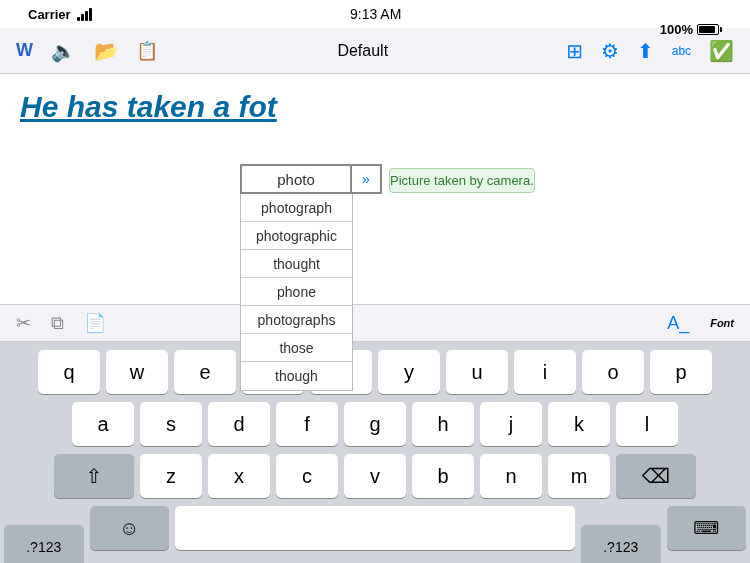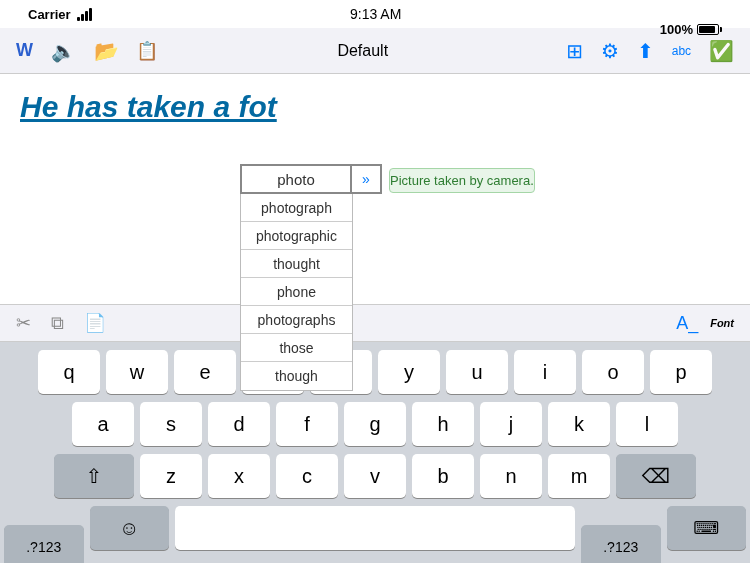--- a/index.html
+++ b/index.html
@@ -136,21 +136,21 @@
       height: 38px;
       background: #f2f2f7;
       border-top: 1px solid #ccc;
       border-bottom: 1px solid #ccc;
       display: flex;
       align-items: center;
       justify-content: space-between;
       padding: 0 16px;
     }
     .bottom-left { display: flex; gap: 20px; align-items: center; }
-    .bottom-right { display: flex; gap: 12px; align-items: center; justify-content: space-between; }
+    .bottom-right { display: flex; gap: 21px; align-items: center; justify-content: space-between; }
     .bottom-icon { color: #888; font-size: 18px; cursor: pointer; }
     .font-color-icon { color: #007aff; font-size: 18px; cursor: pointer; }
     .font-label { font-size: 11px; font-weight: 600; font-style: italic; color: #000; cursor: pointer; }
 
     
     .keyboard {
       background: #d1d5db;
       padding: 8px 4px 4px 4px;
       flex: 1;
     }

